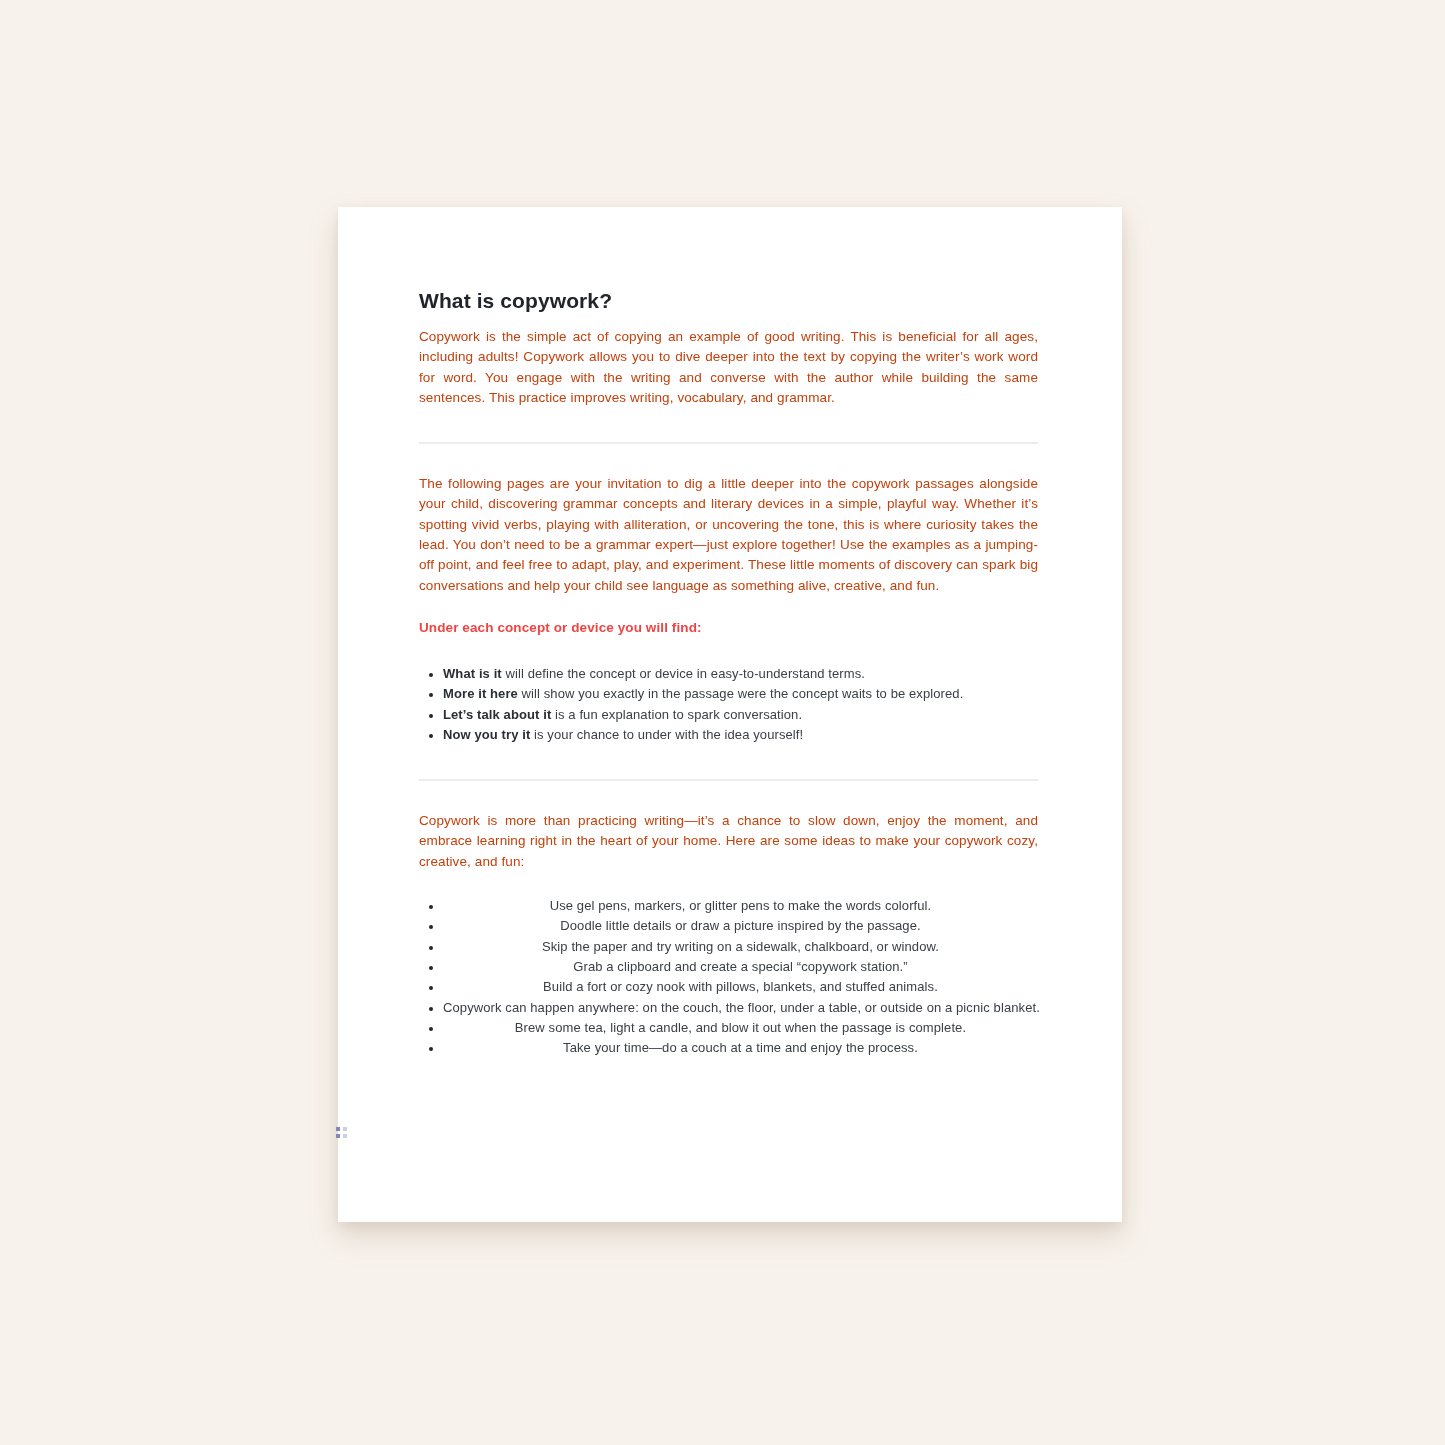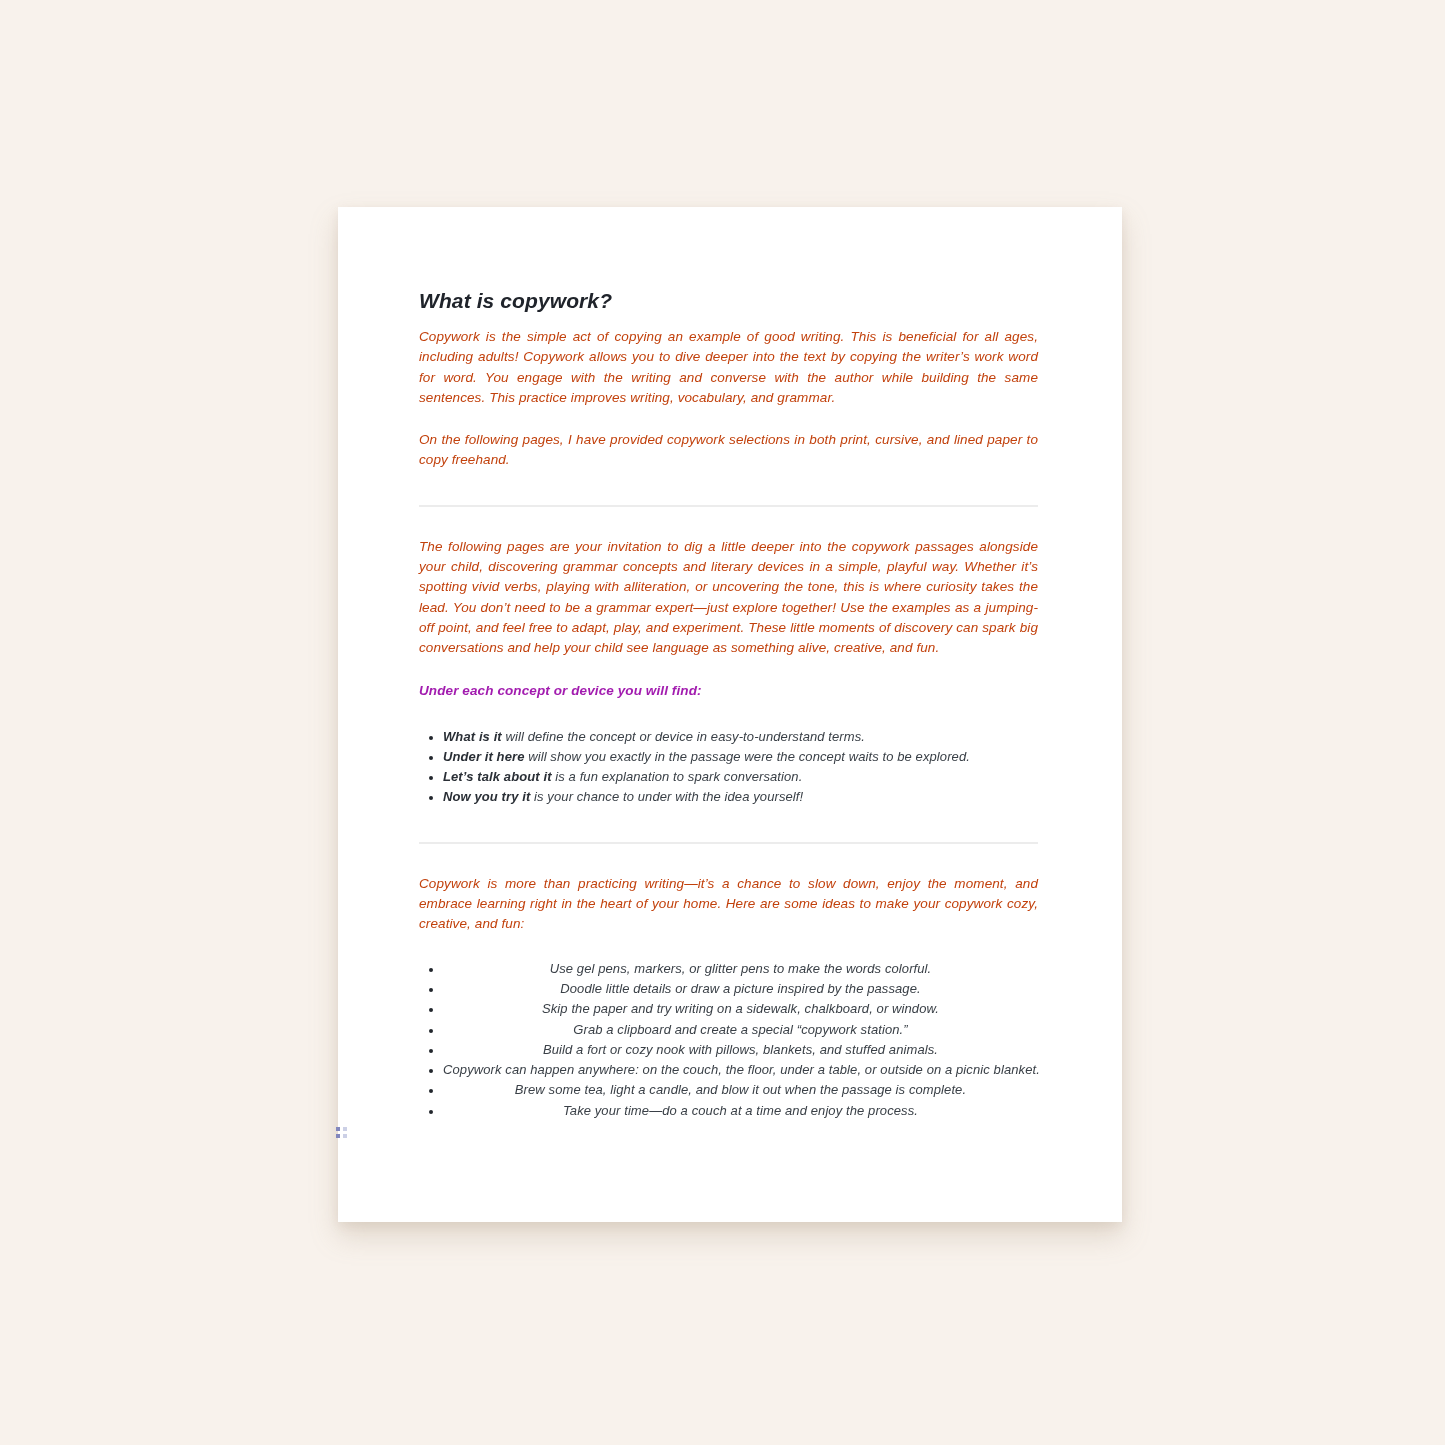--- a/index.html
+++ b/index.html
@@ -3,21 +3,21 @@
 <meta charset="utf-8">
 <style>
   * { margin: 0; padding: 0; box-sizing: border-box; }
   html, body { width: 1445px; height: 1445px; }
   body {
     background: #f8f2ec;
     font-family: "Liberation Sans", sans-serif;
     position: relative;
     overflow: hidden;
   }
-  .canvas { position: absolute; inset: 0; font-style: italic; }
+  .canvas { position: absolute; inset: 0; }
   .doc-page {
     position: absolute;
     left: 338px;
     top: 207px;
     width: 784px;
     height: 1015px;
     background: #ffffff;
     box-shadow: 0 14px 26px rgba(164,142,120,0.28), 0 4px 10px rgba(164,142,120,0.14);
     padding: 80px 84px 0 81px;
     overflow: hidden;
@@ -36,21 +36,21 @@
     color: #c2410c;
     text-align: justify;
     margin-bottom: 22px;
     letter-spacing: 0.1px;
   }
   section p.body-text:last-child { margin-bottom: 0; }
   p.list-intro {
     font-size: 13.5px;
     line-height: 20px;
     font-weight: 700;
-    color: #a21caf;
+    color: #ef4444;
     margin-bottom: 26px;
     letter-spacing: 0.1px;
   }
   hr.divider {
     border: none;
     border-top: 2px solid #ececec;
     margin: 34px 0 30px 0;
   }
   ul.bullet-list {
     list-style: disc;
@@ -84,31 +84,30 @@
 </head>
 <body>
 
 <div class="canvas">
 
   <div class="doc-page">
 
     <section>
       <h2 class="section-heading">What is copywork?</h2>
       <p class="body-text">Copywork is the simple act of copying an example of good writing. This is beneficial for all ages, including adults! Copywork allows you to dive deeper into the text by copying the writer’s work word for word. You engage with the writing and converse with the author while building the same sentences. This practice improves writing, vocabulary, and grammar.</p>
-      <p class="body-text">On the following pages, I have provided copywork selections in both print, cursive, and lined paper to copy freehand.</p>
     </section>
 
     <hr class="divider">
 
     <section>
       <p class="body-text">The following pages are your invitation to dig a little deeper into the copywork passages alongside your child, discovering grammar concepts and literary devices in a simple, playful way. Whether it’s spotting vivid verbs, playing with alliteration, or uncovering the tone, this is where curiosity takes the lead. You don’t need to be a grammar expert—just explore together! Use the examples as a jumping-off point, and feel free to adapt, play, and experiment. These little moments of discovery can spark big conversations and help your child see language as something alive, creative, and fun.</p>
       <p class="list-intro">Under each concept or device you will find:</p>
       <ul class="bullet-list">
         <li><span class="bold-lead">What is it</span><span> will define the concept or device in easy-to-understand terms.</span></li>
-        <li><span class="bold-lead">Under it here</span><span> will show you exactly in the passage were the concept waits to be explored.</span></li>
+        <li><span class="bold-lead">More it here</span><span> will show you exactly in the passage were the concept waits to be explored.</span></li>
         <li><span class="bold-lead">Let’s talk about it</span><span> is a fun explanation to spark conversation.</span></li>
         <li><span class="bold-lead">Now you try it</span><span> is your chance to under with the idea yourself!</span></li>
       </ul>
     </section>
 
     <hr class="divider">
 
     <section>
       <p class="body-text">Copywork is more than practicing writing—it’s a chance to slow down, enjoy the moment, and embrace learning right in the heart of your home. Here are some ideas to make your copywork cozy, creative, and fun:</p>
       <ul class="bullet-list" style="margin-top: 24px; text-align: center;">

